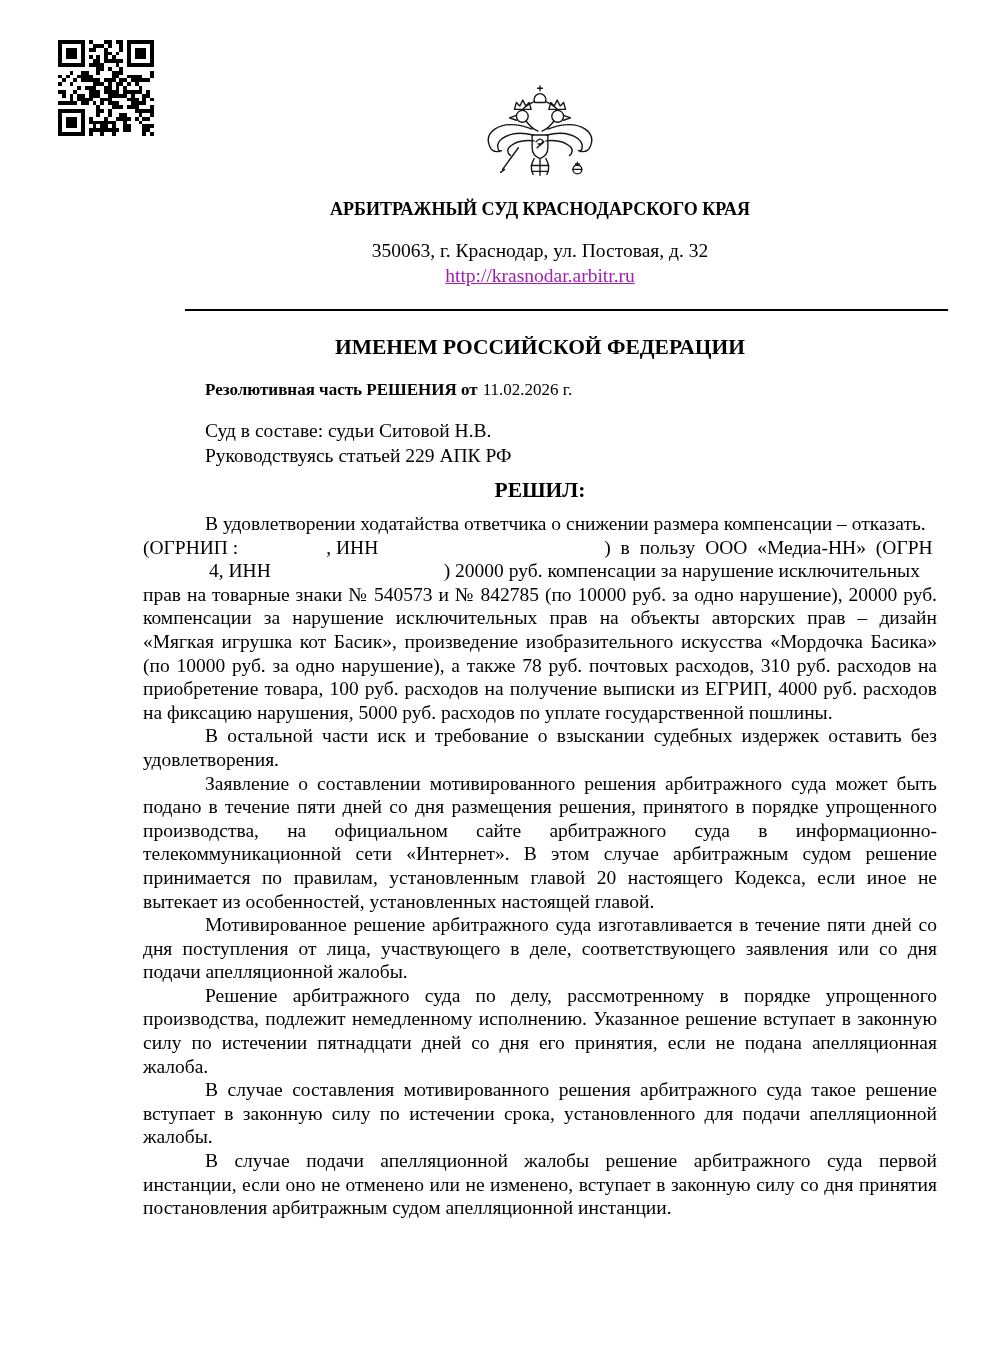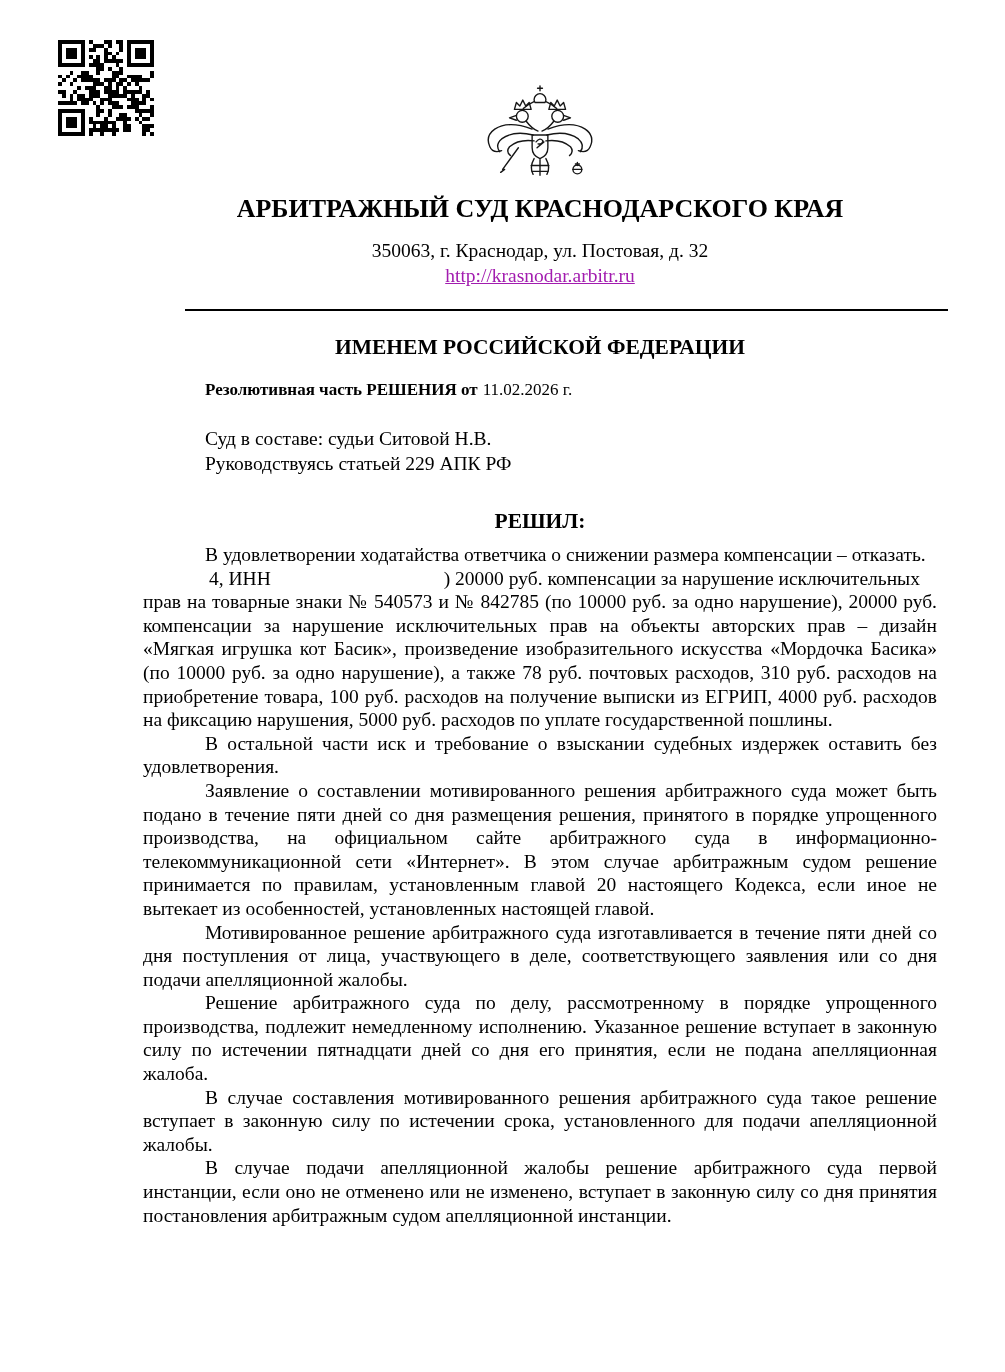--- a/index.html
+++ b/index.html
@@ -9,36 +9,36 @@
     background:#ffffff;
     color:#000000;
     font-family:"Liberation Serif","DejaVu Serif",serif;
     overflow:hidden;
   }
   .qr { position:absolute; left:58px; top:40px; }
   .content { position:absolute; left:143px; top:84px; width:794px; }
 
   .emblem { display:block; margin:0 auto 12px auto; }
 
-  .court-name   { text-align:center; font-weight:bold; font-size:26px; line-height:26px; }
+  .court-name   { text-align:center; font-weight:bold; font-size:18px; line-height:26px; }
   .address      { text-align:center; font-size:19.5px; line-height:25px; margin-top:16px; }
   .url-line     { text-align:center; font-size:19.5px; line-height:25px; }
   .url          { color:#a21caf; text-decoration:underline; cursor:pointer; }
 
   .rule { height:0; border-top:2px solid #000; margin:21px 0 0 42px; width:763px; }
 
   .in-the-name  { text-align:center; font-weight:bold; font-size:21.5px; line-height:26px; margin-top:23px; }
 
   .res-line     { margin-top:17px; padding-left:62px; font-size:17px; line-height:25px; }
   .res-bold     { font-weight:bold; }
   .res-date     { margin-left:0.3em; }
   .case-line    { padding-left:167px; font-size:19.5px; line-height:25px; }
   .plain-line   { padding-left:62px; font-size:19.5px; line-height:25px; }
-  .mt8          { margin-top:24px; }
-  .decided      { text-align:center; font-weight:bold; font-size:21.5px; line-height:26px; margin-top:32px; margin-bottom:9px; }
+  .mt8          { margin-top:16px; }
+  .decided      { text-align:center; font-weight:bold; font-size:21.5px; line-height:26px; margin-top:9px; margin-bottom:9px; }
 
   p.doc {
     margin:0; font-size:19.5px; line-height:23.6px;
     text-align:justify; text-indent:62px;
   }
   p.doc.no-indent { text-indent:0; }
 
   .special-line { font-size:19.5px; line-height:23.6px; white-space:nowrap; }
   .indent1      { padding-left:62px; }
   .gap          { display:inline-block; height:1px; }
@@ -330,20 +330,23 @@
 
     <div class="plain-line mt8">Суд в составе: судьи Ситовой Н.В.</div>
     <div class="plain-line">Руководствуясь статьей 229 АПК РФ</div>
 
     <div class="decided">РЕШИЛ:</div>
 
     <p class="doc">В удовлетворении ходатайства ответчика о снижении размера компенсации – отказать.</p>
 
     <div>
       <div class="special-line">
+        <span>(ОГРНИП :</span><span class="gap g-a"></span><span>, ИНН</span><span class="gap g-b"></span><span class="wsp">) в пользу ООО «Медиа-НН» (ОГРН</span>
+      </div>
+      <div class="special-line">
         <span class="gap g-c"></span><span>4, ИНН</span><span class="gap g-d"></span><span>) 20000 руб. компенсации за нарушение исключительных</span>
       </div>
       <p class="doc no-indent">прав на товарные знаки № 540573 и № 842785 (по 10000 руб. за одно нарушение), 20000 руб. компенсации за нарушение исключительных прав на объекты авторских прав – дизайн «Мягкая игрушка кот Басик», произведение изобразительного искусства «Мордочка Басика» (по 10000 руб. за одно нарушение), а также 78 руб. почтовых расходов, 310 руб. расходов на приобретение товара, 100 руб. расходов на получение выписки из ЕГРИП, 4000 руб. расходов на фиксацию нарушения, 5000 руб. расходов по уплате государственной пошлины.</p>
     </div>
 
     <p class="doc">В остальной части иск и требование о взыскании судебных издержек оставить без удовлетворения.</p>
     <p class="doc">Заявление о составлении мотивированного решения арбитражного суда может быть подано в течение пяти дней со дня размещения решения, принятого в порядке упрощенного производства, на официальном сайте арбитражного суда в информационно-телекоммуникационной сети «Интернет». В этом случае арбитражным судом решение принимается по правилам, установленным главой 20 настоящего Кодекса, если иное не вытекает из особенностей, установленных настоящей главой.</p>
     <p class="doc">Мотивированное решение арбитражного суда изготавливается в течение пяти дней со дня поступления от лица, участвующего в деле, соответствующего заявления или со дня подачи апелляционной жалобы.</p>
     <p class="doc">Решение арбитражного суда по делу, рассмотренному в порядке упрощенного производства, подлежит немедленному исполнению. Указанное решение вступает в законную силу по истечении пятнадцати дней со дня его принятия, если не подана апелляционная жалоба.</p>
     <p class="doc">В случае составления мотивированного решения арбитражного суда такое решение вступает в законную силу по истечении срока, установленного для подачи апелляционной жалобы.</p>

